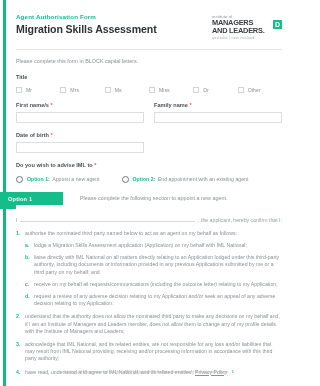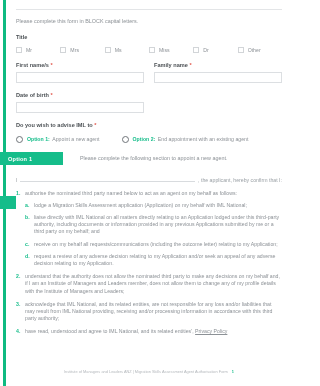--- a/index.html
+++ b/index.html
@@ -89,20 +89,37 @@
 </head>
 <body>
 
 <div class="page">
 
   <div class="spine"></div>
   <div class="spine-block"></div>
 
   <div class="content">
 
+    <div class="header">
+      <div>
+        <div class="eyebrow">Agent Authorisation Form</div>
+        <div class="doc-title">Migration Skills Assessment</div>
+      </div>
+      <div class="logo">
+        <div class="logo-inst">institute of</div>
+        <div class="logo-main">
+          <div class="logo-words">
+            <div>MANAGERS</div>
+            <div>AND LEADERS.</div>
+          </div>
+          <div class="logo-mark">D</div>
+        </div>
+        <div class="logo-tag">australia | new zealand</div>
+      </div>
+    </div>
 
     <div class="rule"></div>
 
     <div class="instruction">Please complete this form in BLOCK capital letters.</div>
 
     <div class="field-label">Title</div>
     <div class="cb-row">
       <div class="cb-item">
         <span class="cb"></span>
         <span class="cb-label">Mr</span>

